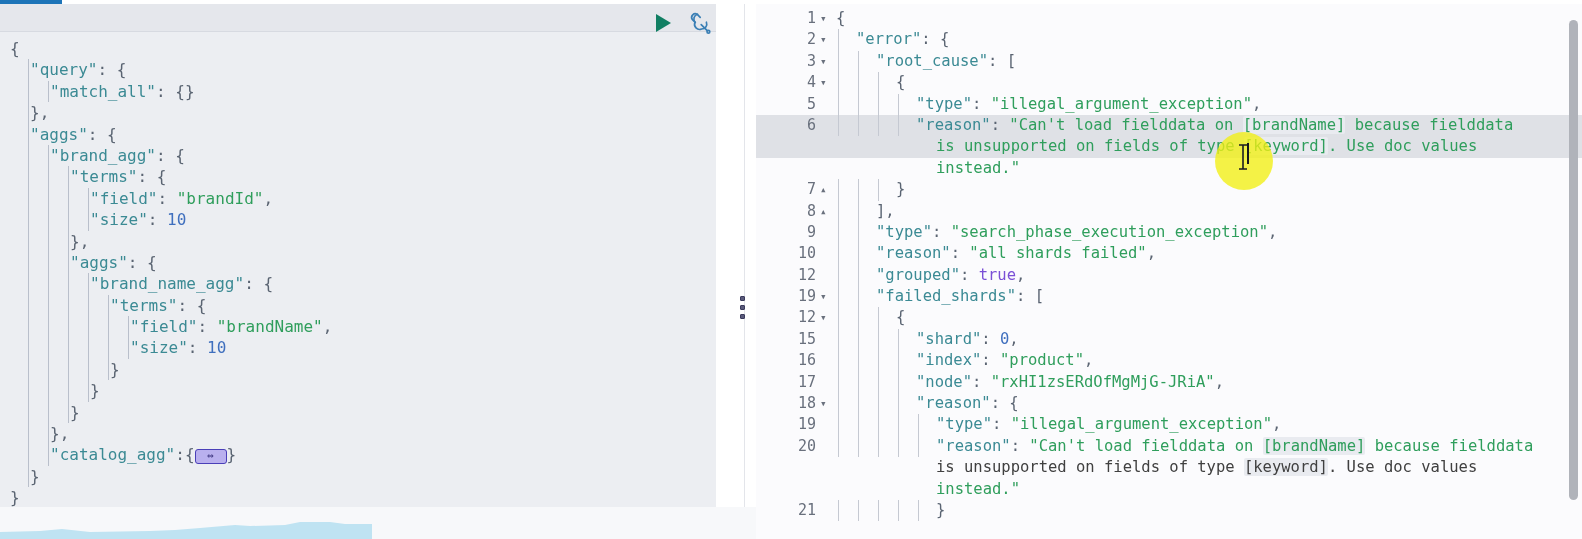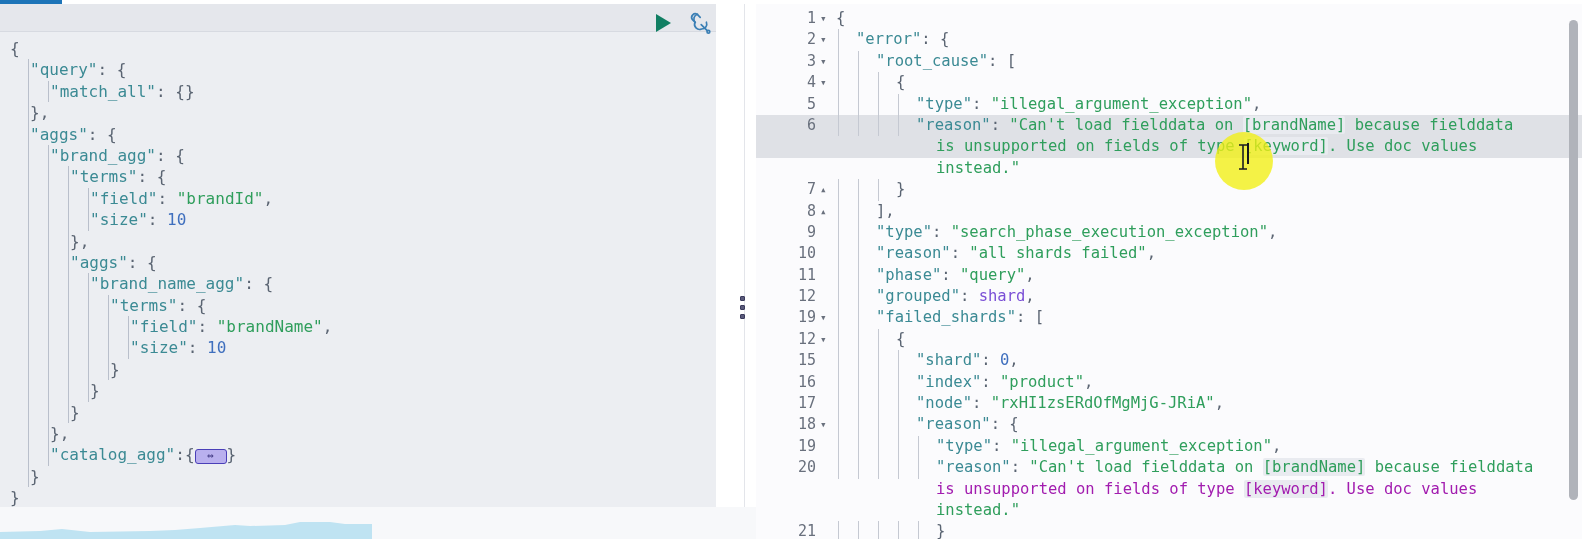--- a/index.html
+++ b/index.html
@@ -167,31 +167,30 @@
         <div class="rl"><span class="ln">3</span><span class="fold">▾</span><div class="rg" style="left: 82px;"></div><div class="rg" style="left: 102px;"></div><span class="rtxt" style="margin-left: 40px;"><span style="color:#3b8a94">"root_cause"</span><span style="color:#5a6472">:</span><span style="color:#5a6472"> </span><span style="color:#5a6472">[</span></span></div>
         <div class="rl"><span class="ln">4</span><span class="fold">▾</span><div class="rg" style="left: 82px;"></div><div class="rg" style="left: 102px;"></div><div class="rg" style="left: 122px;"></div><span class="rtxt" style="margin-left: 60px;"><span style="color:#5a6472">{</span></span></div>
         <div class="rl"><span class="ln">5</span><div class="rg" style="left: 82px;"></div><div class="rg" style="left: 102px;"></div><div class="rg" style="left: 122px;"></div><div class="rg" style="left: 142px;"></div><span class="rtxt" style="margin-left: 80px;"><span style="color:#3b8a94">"type"</span><span style="color:#5a6472">:</span><span style="color:#5a6472"> </span><span style="color:#2f9e5c">"illegal_argument_exception"</span><span style="color:#5a6472">,</span></span></div>
         <div class="rl active"><span class="ln">6</span><div class="rg" style="left: 82px;"></div><div class="rg" style="left: 102px;"></div><div class="rg" style="left: 122px;"></div><div class="rg" style="left: 142px;"></div><span class="rtxt" style="margin-left: 80px;"><span style="color:#3b8a94">"reason"</span><span style="color:#5a6472">:</span><span style="color:#5a6472"> </span><span style="color:#2f9e5c">"Can't load fielddata on <span class="hl">[brandName]</span> because fielddata</span></span></div>
         <div class="rl active"><span class="ln"></span><span class="rtxt" style="margin-left: 100px;"><span style="color:#2f9e5c">is unsupported on fields of type <span class="hl">[keyword]</span>. Use doc values</span></span></div>
         <div class="rl"><span class="ln"></span><span class="rtxt" style="margin-left: 100px;"><span style="color:#2f9e5c">instead."</span></span></div>
         <div class="rl"><span class="ln">7</span><span class="fold">▴</span><div class="rg" style="left: 82px;"></div><div class="rg" style="left: 102px;"></div><div class="rg" style="left: 122px;"></div><span class="rtxt" style="margin-left: 60px;"><span style="color:#5a6472">}</span></span></div>
         <div class="rl"><span class="ln">8</span><span class="fold">▴</span><div class="rg" style="left: 82px;"></div><div class="rg" style="left: 102px;"></div><span class="rtxt" style="margin-left: 40px;"><span style="color:#5a6472">]</span><span style="color:#5a6472">,</span></span></div>
         <div class="rl"><span class="ln">9</span><div class="rg" style="left: 82px;"></div><div class="rg" style="left: 102px;"></div><span class="rtxt" style="margin-left: 40px;"><span style="color:#3b8a94">"type"</span><span style="color:#5a6472">:</span><span style="color:#5a6472"> </span><span style="color:#2f9e5c">"search_phase_execution_exception"</span><span style="color:#5a6472">,</span></span></div>
         <div class="rl"><span class="ln">10</span><div class="rg" style="left: 82px;"></div><div class="rg" style="left: 102px;"></div><span class="rtxt" style="margin-left: 40px;"><span style="color:#3b8a94">"reason"</span><span style="color:#5a6472">:</span><span style="color:#5a6472"> </span><span style="color:#2f9e5c">"all shards failed"</span><span style="color:#5a6472">,</span></span></div>
-        <div class="rl"><span class="ln">11</span><div class="rg" style="left: 82px;"></div><div class="rg" style="left: 102px;"></div><span class="rtxt" style="margin-left: 40px;"><span style="color:#3b8a94">"phase"</span><span style="color:#5a6472">:</span><span style="color:#5a6472"> </span><span style="color:#2f9e5c">"query"</span><span style="color:#5a6472">,</span></span></div>
-        <div class="rl"><span class="ln">12</span><div class="rg" style="left: 82px;"></div><div class="rg" style="left: 102px;"></div><span class="rtxt" style="margin-left: 40px;"><span style="color:#3b8a94">"grouped"</span><span style="color:#5a6472">:</span><span style="color:#5a6472"> </span><span style="color:#7a4fd6">shard</span><span style="color:#5a6472">,</span></span></div>
+        <div class="rl"><span class="ln">12</span><div class="rg" style="left: 82px;"></div><div class="rg" style="left: 102px;"></div><span class="rtxt" style="margin-left: 40px;"><span style="color:#3b8a94">"grouped"</span><span style="color:#5a6472">:</span><span style="color:#5a6472"> </span><span style="color:#7a4fd6">true</span><span style="color:#5a6472">,</span></span></div>
         <div class="rl"><span class="ln">19</span><span class="fold">▾</span><div class="rg" style="left: 82px;"></div><div class="rg" style="left: 102px;"></div><span class="rtxt" style="margin-left: 40px;"><span style="color:#3b8a94">"failed_shards"</span><span style="color:#5a6472">:</span><span style="color:#5a6472"> </span><span style="color:#5a6472">[</span></span></div>
         <div class="rl"><span class="ln">12</span><span class="fold">▾</span><div class="rg" style="left: 82px;"></div><div class="rg" style="left: 102px;"></div><div class="rg" style="left: 122px;"></div><span class="rtxt" style="margin-left: 60px;"><span style="color:#5a6472">{</span></span></div>
         <div class="rl"><span class="ln">15</span><div class="rg" style="left: 82px;"></div><div class="rg" style="left: 102px;"></div><div class="rg" style="left: 122px;"></div><div class="rg" style="left: 142px;"></div><span class="rtxt" style="margin-left: 80px;"><span style="color:#3b8a94">"shard"</span><span style="color:#5a6472">:</span><span style="color:#5a6472"> </span><span style="color:#3f6fbe">0</span><span style="color:#5a6472">,</span></span></div>
         <div class="rl"><span class="ln">16</span><div class="rg" style="left: 82px;"></div><div class="rg" style="left: 102px;"></div><div class="rg" style="left: 122px;"></div><div class="rg" style="left: 142px;"></div><span class="rtxt" style="margin-left: 80px;"><span style="color:#3b8a94">"index"</span><span style="color:#5a6472">:</span><span style="color:#5a6472"> </span><span style="color:#2f9e5c">"product"</span><span style="color:#5a6472">,</span></span></div>
         <div class="rl"><span class="ln">17</span><div class="rg" style="left: 82px;"></div><div class="rg" style="left: 102px;"></div><div class="rg" style="left: 122px;"></div><div class="rg" style="left: 142px;"></div><span class="rtxt" style="margin-left: 80px;"><span style="color:#3b8a94">"node"</span><span style="color:#5a6472">:</span><span style="color:#5a6472"> </span><span style="color:#2f9e5c">"rxHI1zsERdOfMgMjG-JRiA"</span><span style="color:#5a6472">,</span></span></div>
         <div class="rl"><span class="ln">18</span><span class="fold">▾</span><div class="rg" style="left: 82px;"></div><div class="rg" style="left: 102px;"></div><div class="rg" style="left: 122px;"></div><div class="rg" style="left: 142px;"></div><span class="rtxt" style="margin-left: 80px;"><span style="color:#3b8a94">"reason"</span><span style="color:#5a6472">:</span><span style="color:#5a6472"> </span><span style="color:#5a6472">{</span></span></div>
         <div class="rl"><span class="ln">19</span><div class="rg" style="left: 82px;"></div><div class="rg" style="left: 102px;"></div><div class="rg" style="left: 122px;"></div><div class="rg" style="left: 142px;"></div><div class="rg" style="left: 162px;"></div><span class="rtxt" style="margin-left: 100px;"><span style="color:#3b8a94">"type"</span><span style="color:#5a6472">:</span><span style="color:#5a6472"> </span><span style="color:#2f9e5c">"illegal_argument_exception"</span><span style="color:#5a6472">,</span></span></div>
         <div class="rl"><span class="ln">20</span><div class="rg" style="left: 82px;"></div><div class="rg" style="left: 102px;"></div><div class="rg" style="left: 122px;"></div><div class="rg" style="left: 142px;"></div><div class="rg" style="left: 162px;"></div><span class="rtxt" style="margin-left: 100px;"><span style="color:#3b8a94">"reason"</span><span style="color:#5a6472">:</span><span style="color:#5a6472"> </span><span style="color:#2f9e5c">"Can't load fielddata on <span class="hl">[brandName]</span> because fielddata</span></span></div>
-        <div class="rl"><span class="ln"></span><span class="rtxt" style="margin-left: 100px;"><span style="color:#a21caf">is unsupported on fields of type <span class="hl">[keyword]</span>. Use doc values</span></span></div>
+        <div class="rl"><span class="ln"></span><span class="rtxt" style="margin-left: 100px;"><span style="color:#404040">is unsupported on fields of type <span class="hl">[keyword]</span>. Use doc values</span></span></div>
         <div class="rl"><span class="ln"></span><span class="rtxt" style="margin-left: 100px;"><span style="color:#2f9e5c">instead."</span></span></div>
         <div class="rl"><span class="ln">21</span><div class="rg" style="left: 82px;"></div><div class="rg" style="left: 102px;"></div><div class="rg" style="left: 122px;"></div><div class="rg" style="left: 142px;"></div><div class="rg" style="left: 162px;"></div><span class="rtxt" style="margin-left: 100px;"><span style="color:#5a6472">}</span></span></div>
       </div>
     <div class="vscroll"></div>
   </div>
 
   <div class="cursor-blob"></div>
   <svg class="ibeam" viewBox="0 0 14 26">
     <path d="M3 1h8M3 25h8M7 1v24" stroke="#1b1d22" stroke-width="1.6" fill="none"></path>
   </svg>

